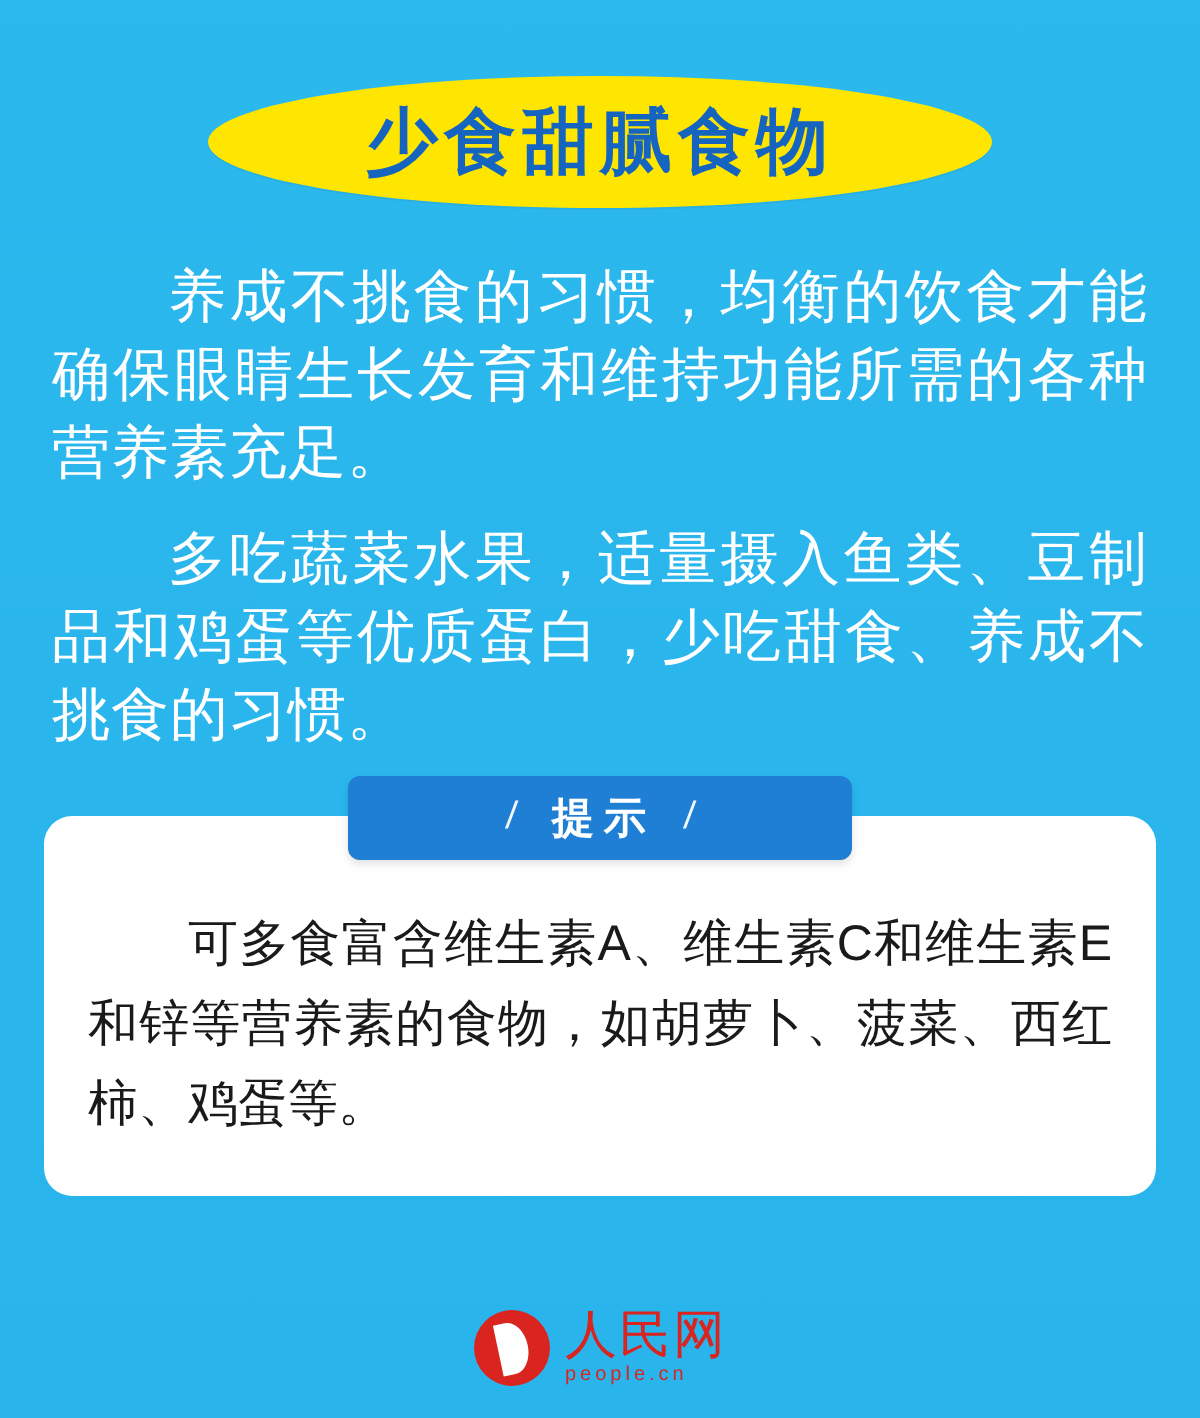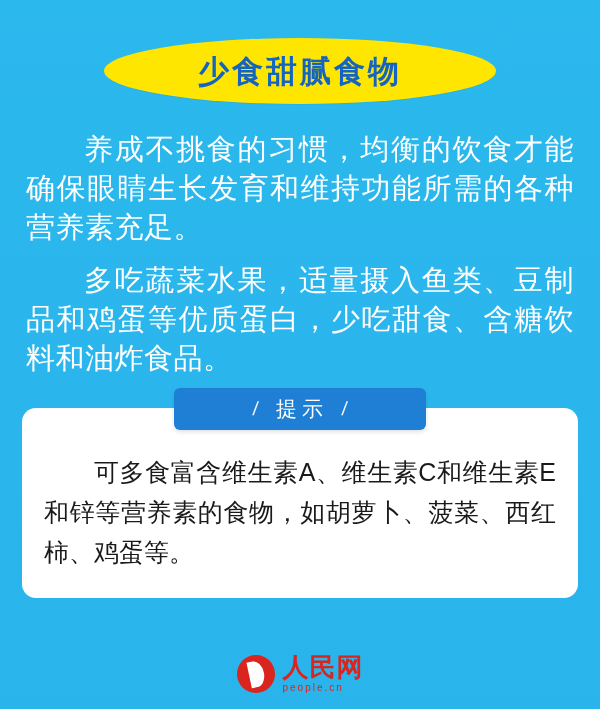--- a/index.html
+++ b/index.html
@@ -32,21 +32,21 @@
     border-radius: 50% / 50%;
     width: 392px;
     height: 66px;
     display: flex;
     align-items: center;
     justify-content: center;
     box-shadow: 0 1px 0 rgba(0,0,0,0.04);
   }
   .title-text {
     color: #1565c0;
-    font-size: 31px;
+    font-size: 36px;
     font-weight: bold;
     letter-spacing: 3px;
     line-height: 1;
     white-space: nowrap;
   }
 
   
   .body-block {
     margin: 26px 26px 0 26px;
   }
@@ -87,21 +87,21 @@
     box-shadow: 0 2px 4px rgba(0,0,0,0.12);
   }
   .tip-header .slash {
     font-size: 19px;
     font-weight: normal;
     opacity: 0.95;
     transform: skewX(-6deg);
   }
   .tip-header .tip-label {
     font-size: 21px;
-    font-weight: normal;
+    font-weight: bold;
     letter-spacing: 5px;
     padding-left: 4px;
   }
   .tip-body {
     color: #1a1a1a;
     font-size: 25px;
     line-height: 40px;
     text-indent: 2em;
     text-align: justify;
     margin: 0;
@@ -139,21 +139,21 @@
   }
   .logo-text {
     display: flex;
     flex-direction: column;
     align-items: flex-start;
     line-height: 1;
   }
   .logo-cn {
     color: #d9241f;
     font-size: 26px;
-    font-weight: bold;
+    font-weight: normal;
     letter-spacing: 1px;
   }
   .logo-en {
     color: #d9241f;
     font-size: 10px;
     letter-spacing: 2px;
     margin-top: 3px;
   }
 </style>
 </head>
@@ -162,21 +162,21 @@
 <div class="page">
 
   <div class="title-wrap">
     <div class="title-pill">
       <span class="title-text">少食甜腻食物</span>
     </div>
   </div>
 
   <div class="body-block">
     <p class="paragraph">养成不挑食的习惯，均衡的饮食才能确保眼睛生长发育和维持功能所需的各种营养素充足。</p>
-    <p class="paragraph">多吃蔬菜水果，适量摄入鱼类、豆制品和鸡蛋等优质蛋白，少吃甜食、含糖饮料和油炸食品。</p>
+    <p class="paragraph">多吃蔬菜水果，适量摄入鱼类、豆制品和鸡蛋等优质蛋白，少吃甜食、养成不挑食的习惯。</p>
   </div>
 
   <div class="tip-card">
     <div class="tip-header">
       <span class="slash">/</span>
       <span class="tip-label">提示</span>
       <span class="slash">/</span>
     </div>
     <p class="tip-body">可多食富含维生素A、维生素C和维生素E和锌等营养素的食物，如胡萝卜、菠菜、西红柿、鸡蛋等。</p>
   </div>

